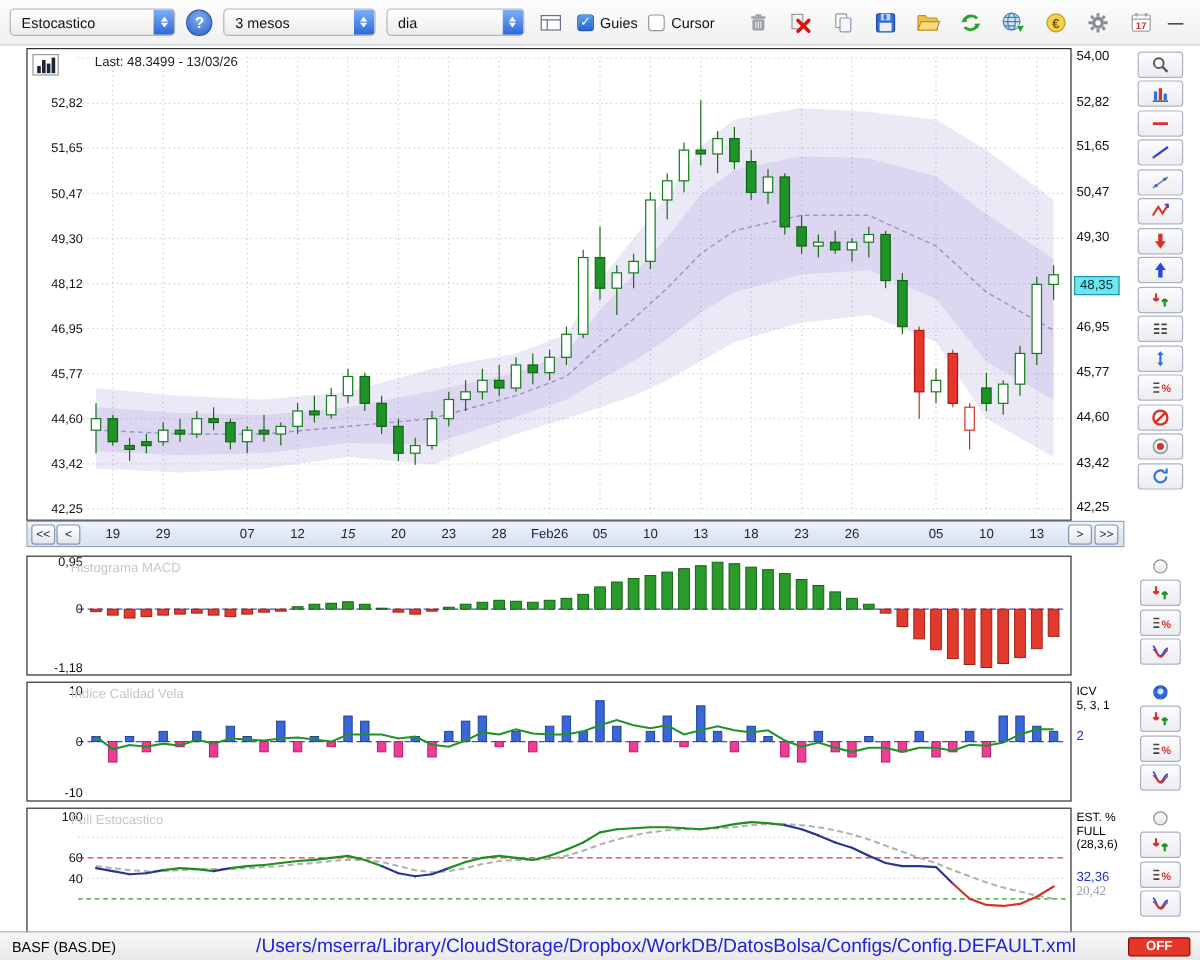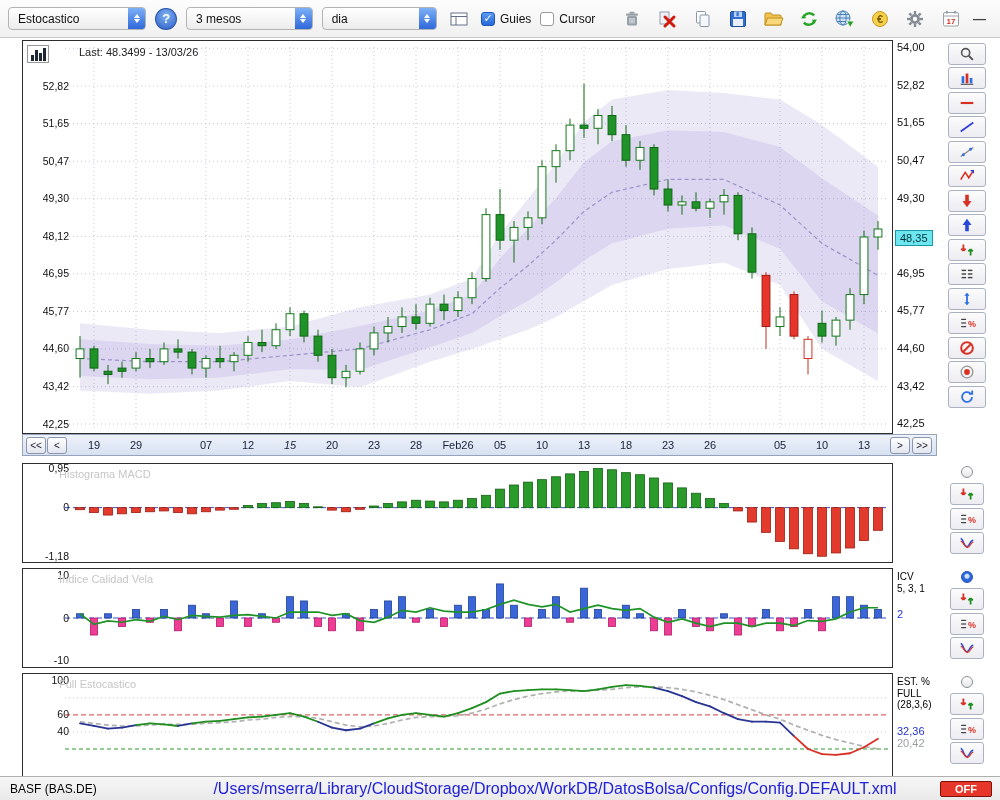--- a/index.html
+++ b/index.html
@@ -47,21 +47,21 @@
   .xstrip{position:absolute;left:22px;top:434px;width:915px;height:22px;box-sizing:border-box;
     background:linear-gradient(#eef2fa,#d7e1f2);border:1px solid #97a3ba;}
   .navbtn{position:absolute;top:2px;width:18px;height:15px;background:linear-gradient(#fff,#e2e6ef);
     border:1px solid #8a96ac;border-radius:3px;font-size:10px;text-align:center;line-height:15px;color:#223;}
   #nav-first{left:3px;} #nav-prev{left:24px;} #nav-next{right:26px;} #nav-last{right:4px;}
   .xlab{position:absolute;top:4px;transform:translateX(-50%);font-size:11px;color:#16213a;white-space:nowrap;}
   
   .info{position:absolute;left:897px;width:54px;font-size:10px;line-height:11.5px;color:#000;}
   #macd-info{top:466px;} #icv-info{top:571px;} #stoch-info{top:676px;}
   .info .val{color:#2433cc;font-size:11px;margin-top:15px;}
-  .info .val2{color:#9aa0a6;font-size:11px;margin-top:1px;}
+  .info .val2{color:#9aa0a6;font-size:11px;margin-top:1px;font-family:Liberation Serif, serif;}
   
   .rtoolbar{position:absolute;left:938px;top:40px;width:58px;}
   .rbtn{width:36px;height:20px;margin:2.5px auto;background:linear-gradient(#fcfcfc,#ececf2);
     border:1px solid #aab2c2;border-radius:3px;display:flex;align-items:center;justify-content:center;}
   .pgroup{position:absolute;left:940px;width:54px;text-align:center;}
   #group-macd{top:466px;} #group-icv{top:571px;} #group-stoch{top:676px;}
   .pgroup .rbtn{width:32px;}
   .radio{width:12px;height:12px;box-sizing:border-box;border-radius:50%;border:1px solid #8a8f98;
     background:linear-gradient(#fff,#e6e6e6);margin:0 auto 5px;}
   .radio.sel{background:radial-gradient(circle at 50% 42%,#cfe2ff 0 2px,#2e68da 3px 100%);border-color:#1d4fb0;}

